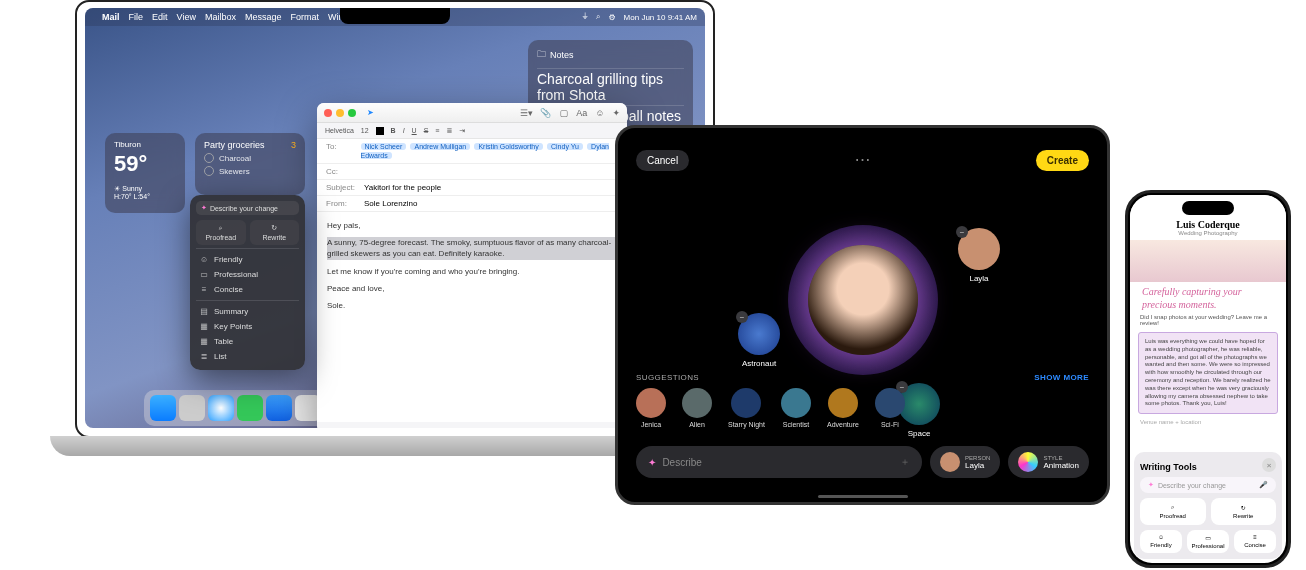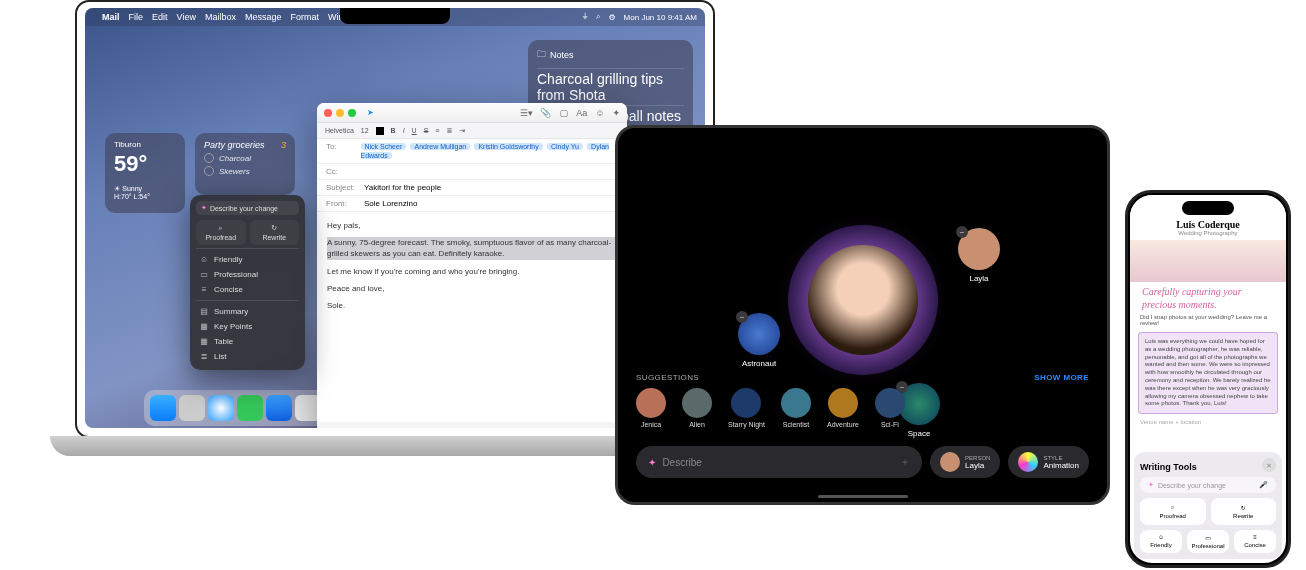--- a/index.html
+++ b/index.html
@@ -16,21 +16,21 @@
 
 .menubar { position:absolute; left:0; top:0; right:0; height:18px; display:flex; align-items:center; padding:0 8px; background:rgba(40,50,80,.3); font-size:9px; color:#fff; z-index:2; }
 .menubar-left { display:flex; gap:9px; align-items:center; }
 .menubar-right { margin-left:auto; display:flex; gap:8px; align-items:center; font-size:8px; }
 .apple-logo { font-size:10px; }
 
 
 .widget { position:absolute; background:rgba(60,60,80,.55); border-radius:10px; color:#fff; padding:7px 9px; font-size:8px; backdrop-filter:blur(8px); }
 .weather-w { left:20px; top:125px; width:80px; height:80px; }
 .weather-temp { font-size:22px; font-weight:700; margin-top:2px; }
-.groceries-w { left:110px; top:125px; width:100px; height:62px;font-style:italic; }
+.groceries-w { left:110px; top:125px; width:110px; height:62px; }
 .groceries-w .title { font-size:9px; font-weight:500; display:flex; justify-content:space-between; }
 .groc-item { display:flex; align-items:center; gap:5px; margin-top:3px; font-size:8px; opacity:.85; }
 .groc-item::before { content:""; width:8px; height:8px; border:1px solid #aaa; border-radius:50%; }
 .notes-w { right:12px; top:32px; width:165px; }
 .notes-w .title { font-size:9px; font-weight:500; margin-bottom:5px; display:flex; align-items:center; gap:4px; }
 .note-item { font-size:14px; padding:2px 0; border-top:1px solid rgba(255,255,255,.15); }
 
 
 .wt-pop { position:absolute; left:105px; top:187px; width:115px; background:rgba(48,48,52,.92); border-radius:10px; padding:6px; font-size:8px; color:#ddd; z-index:3; box-shadow:0 10px 30px rgba(0,0,0,.5); }
 .wt-input { background:rgba(80,80,85,.6); border-radius:5px; padding:3px 5px; font-size:7px; display:flex; align-items:center; gap:3px; }
@@ -287,20 +287,25 @@
       <div class="dock-item" style="background:#1e88ff"></div>
       <div class="dock-item" style="background:#888"></div>
     </div>
 
   </div>
   <div class="mac-bezel"></div>
   <div class="mac-base"></div>
 </div>
 
 <div class="ipad">
+  <div class="ipad-tb">
+    <div class="ipad-btn">Cancel</div>
+    <span style="color:#888">⋯</span>
+    <div class="ipad-btn create">Create</div>
+  </div>
 
   <div class="ipad-center">
     <div class="ipad-avatar"></div>
   </div>
 
   <div class="float-obj" style="left:120px;top:185px">
     <div class="float-bubble" style="background:radial-gradient(#4a7acf,#1a3a8a)">
         <div class="float-x">−</div>
       </div>
     <span>Astronaut</span>

